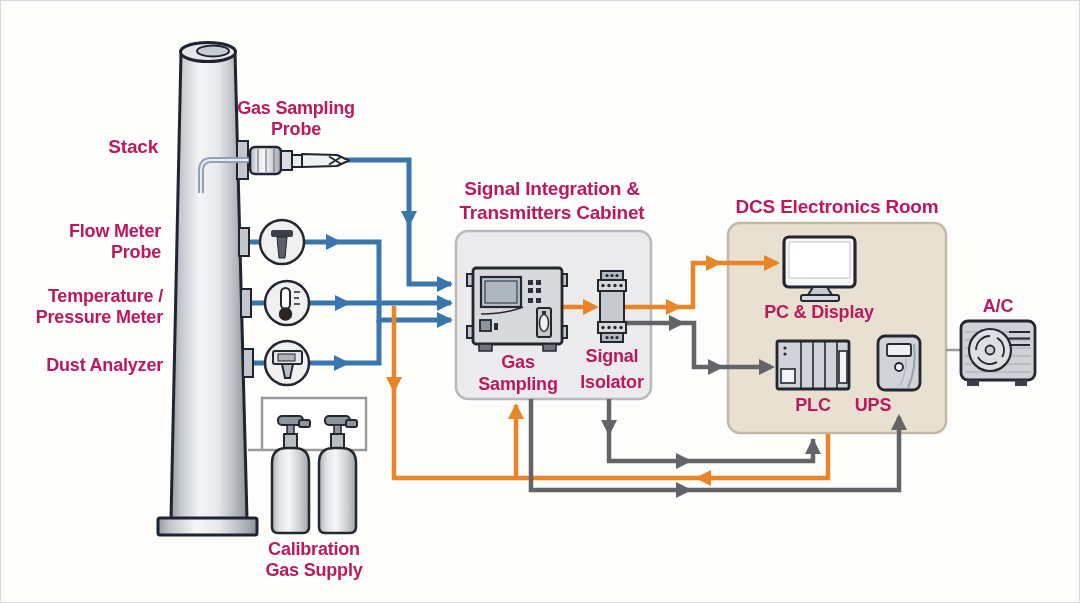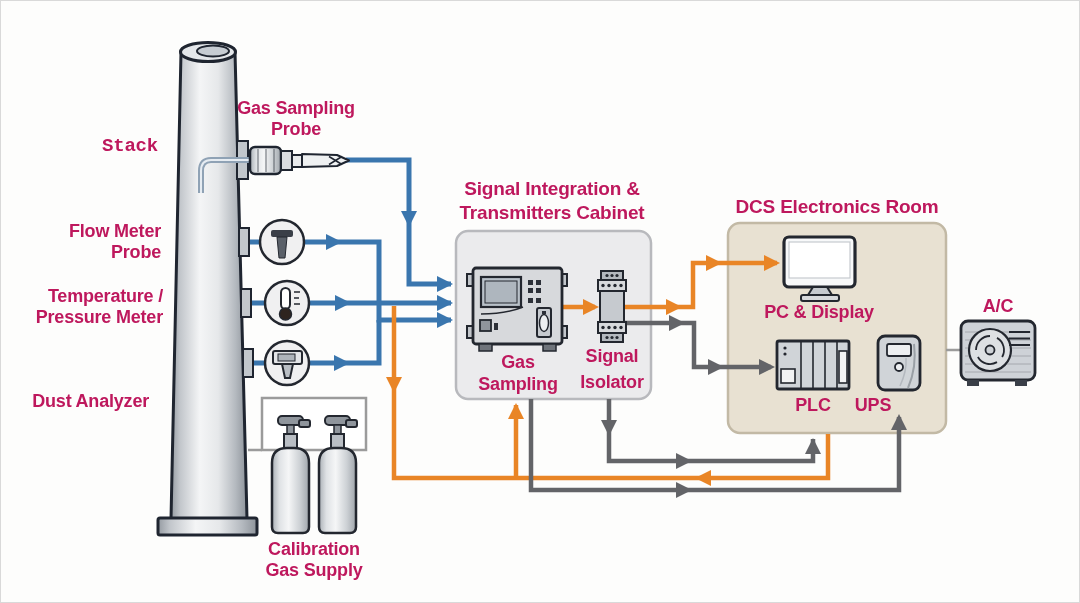--- a/index.html
+++ b/index.html
@@ -228,28 +228,28 @@
     <path d="M975,349 A14,14 0 0 1 989,335" stroke="#23272f" stroke-width="1.8" fill="none"></path>
     <path d="M975,349 A14,14 0 0 1 989,335" stroke="#23272f" stroke-width="1.8" fill="none" transform="rotate(120 989 349)"></path>
     <path d="M975,349 A14,14 0 0 1 989,335" stroke="#23272f" stroke-width="1.8" fill="none" transform="rotate(240 989 349)"></path>
     <circle cx="989" cy="349" r="4.5" fill="#ced2d7" stroke="#23272f" stroke-width="1.8"></circle>
     <path d="M1008,331 H1029 M1008,337.5 H1029 M1008,344 H1029" stroke="#23272f" stroke-width="2.2"></path>
     <rect x="966" y="379" width="12" height="6" fill="#3a3f48"></rect>
     <rect x="1014" y="379" width="12" height="6" fill="#3a3f48"></rect>
   </g>
 </svg>
 
-  <div class="lbl rgt" style="left:55px;top:135px;width:102px;font-size:19px;font-family:Liberation Mono, monospace;">Stack</div>
+  <div class="lbl rgt" style="left:55px;top:135px;width:102px;font-size:19px;">Stack</div>
   <div class="lbl ctr" style="left:225px;top:97px;width:140px;">Gas Sampling
 Probe</div>
   <div class="lbl rgt" style="left:28px;top:220px;width:132px;">Flow Meter
 Probe</div>
   <div class="lbl rgt" style="left:18px;top:285px;width:144px;">Temperature /
 Pressure Meter</div>
-  <div class="lbl rgt" style="left:16px;top:354px;width:132px;margin-top:36px;">Dust Analyzer</div>
+  <div class="lbl rgt" style="left:30px;top:354px;width:132px;">Dust Analyzer</div>
   <div class="lbl ctr" style="left:243px;top:538px;width:140px;">Calibration
 Gas Supply</div>
   <div class="lbl ttl ctr" style="left:431px;top:176px;width:240px;">Signal Integration &amp;
 Transmitters Cabinet</div>
   <div class="lbl ctr" style="left:459px;top:350px;width:116px;line-height:22px;">Gas
 Sampling</div>
   <div class="lbl ctr" style="left:553px;top:342px;width:116px;line-height:26px;">Signal
 Isolator</div>
   <div class="lbl ttl ctr" style="left:716px;top:194px;width:240px;">DCS Electronics Room</div>
   <div class="lbl ctr" style="left:748px;top:301px;width:140px;">PC &amp; Display</div>

